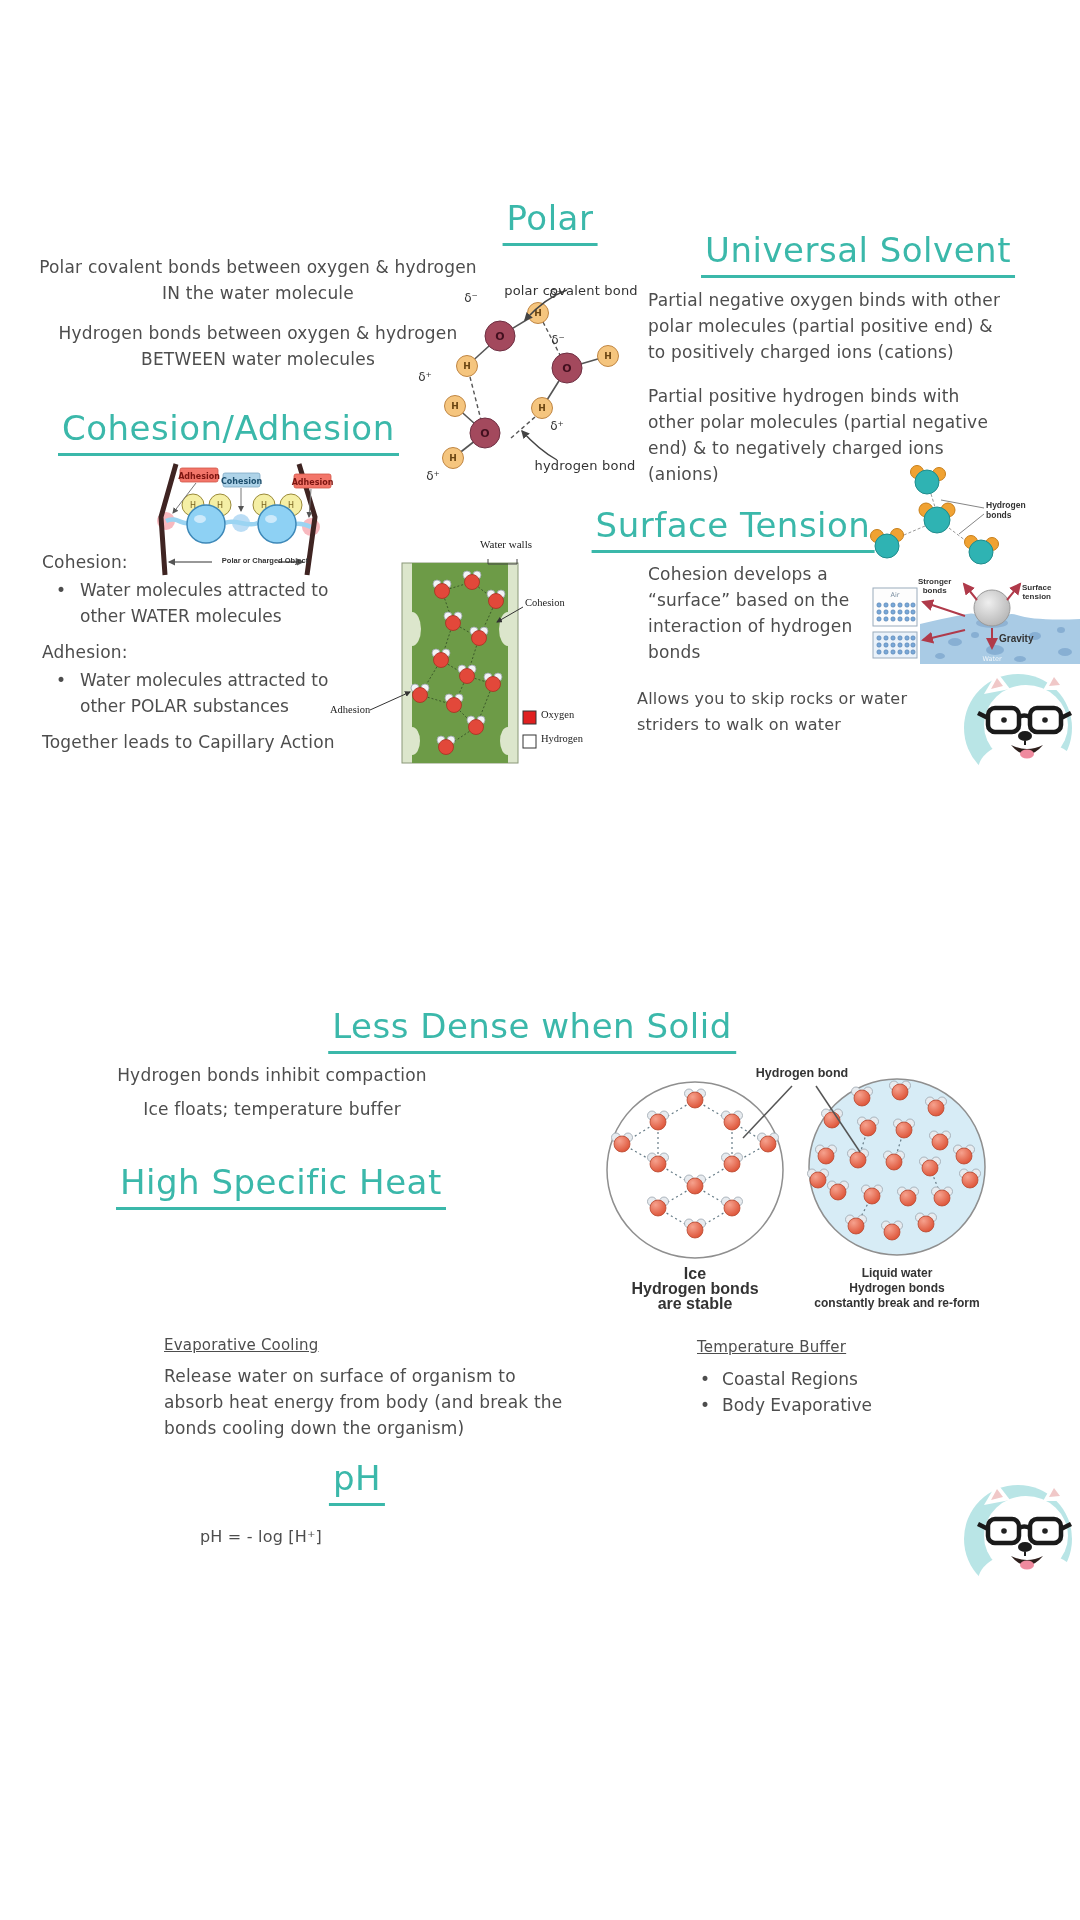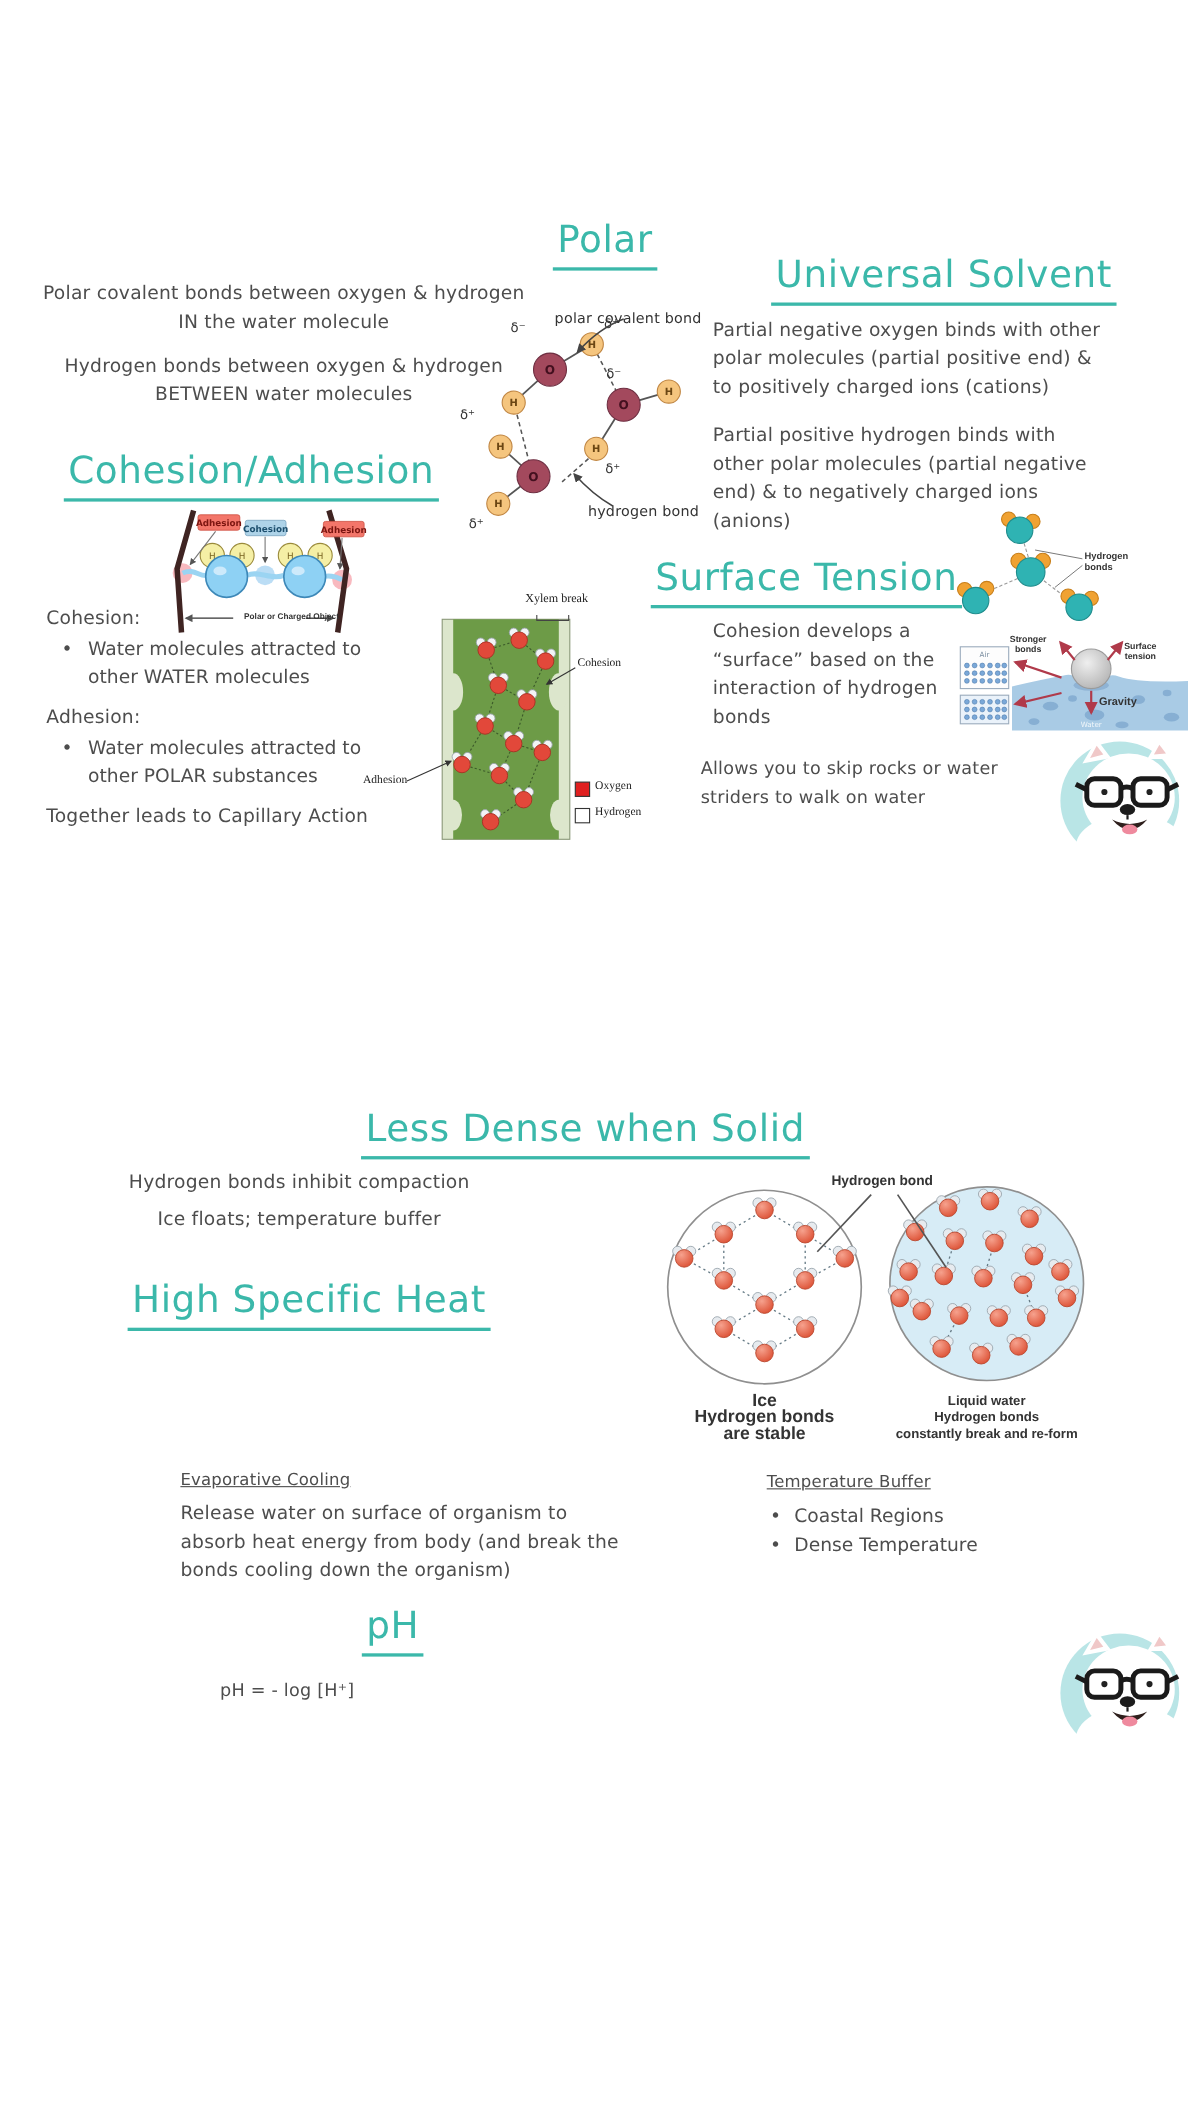--- a/index.html
+++ b/index.html
@@ -221,21 +221,21 @@
       <use href="#xm" x="124" y="170"></use>
         <use href="#xm" x="146" y="192"></use>
         <use href="#xm" x="116" y="212"></use>
     </g>
     <polyline points="158,24 158,29 187,29 187,24" fill="none" stroke="#444"></polyline>
     <path d="M193,72 L167,87" stroke="#333" stroke-width="1" fill="none" marker-end="url(#arrX)"></path>
     <path d="M40,175 L80,157" stroke="#333" stroke-width="1" fill="none" marker-end="url(#arrX)"></path>
     <rect x="193" y="176" width="13" height="13" fill="#e02020" stroke="#333"></rect>
     <rect x="193" y="200" width="13" height="13" fill="#ffffff" stroke="#333"></rect>
   </svg>
-  <div class="flserif ctrx" style="left:506px;top:538px;font-size:11px;">Xylem break</div>
+  <div class="flserif ctrx" style="left:506px;top:538px;font-size:11px;">Water walls</div>
   <div class="flserif" style="left:525px;top:597px;font-size:10.5px;">Cohesion</div>
   <div class="flserif" style="left:330px;top:704px;font-size:10.5px;">Adhesion</div>
   <div class="flserif" style="left:541px;top:709px;font-size:10.5px;">Oxygen</div>
   <div class="flserif" style="left:541px;top:733px;font-size:10.5px;">Hydrogen</div>
 
   <div class="hd ctrx" style="left:733px;top:505px;">Surface Tension</div>
   <div class="txt pre" style="left:648px;top:561px;width:230px;">Cohesion develops a
 “surface” based on the
 interaction of hydrogen
 bonds</div>
@@ -478,21 +478,21 @@
 Hydrogen bonds
 constantly break and re-form</div>
 
   <div class="sub" style="left:697px;top:1338px;">Temperature Buffer</div>
   <div class="brow" style="left:700px;top:1366px;gap:12px;">
     <span class="bullet">•</span>
     <span>Coastal Regions</span>
   </div>
   <div class="brow" style="left:700px;top:1392px;gap:12px;">
     <span class="bullet">•</span>
-    <span>Dense Temperature</span>
+    <span>Body Evaporative</span>
   </div>
 
   <div class="hd ctrx" style="left:357px;top:1458px;">pH</div>
   <div class="txt" style="left:200px;top:1524px;font-size:16px;">pH = - log [H⁺]</div>
 
   <svg style="left:948px;top:1478px;" width="132" height="118" viewBox="0 0 132 112">
     <circle cx="70" cy="58" r="54" fill="#b9e5e6"></circle>
     <path d="M36,24 L49,2 L62,19 Z" fill="#ffffff"></path>
       <path d="M43,19 L49,8 L55,16 Z" fill="#f0c8c8"></path>
     <path d="M95,20 L106,1 L118,20 Z" fill="#ffffff"></path>

